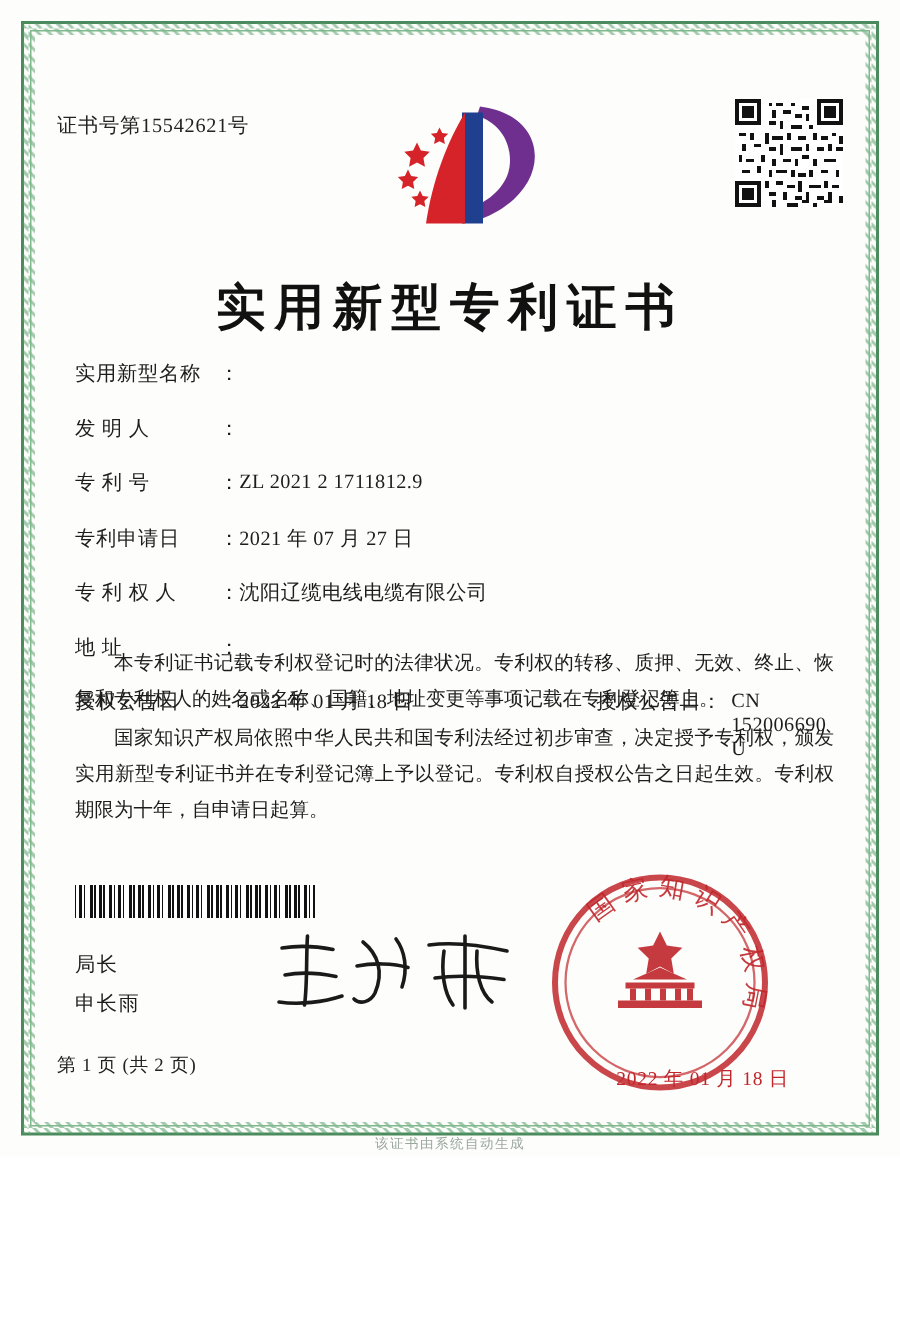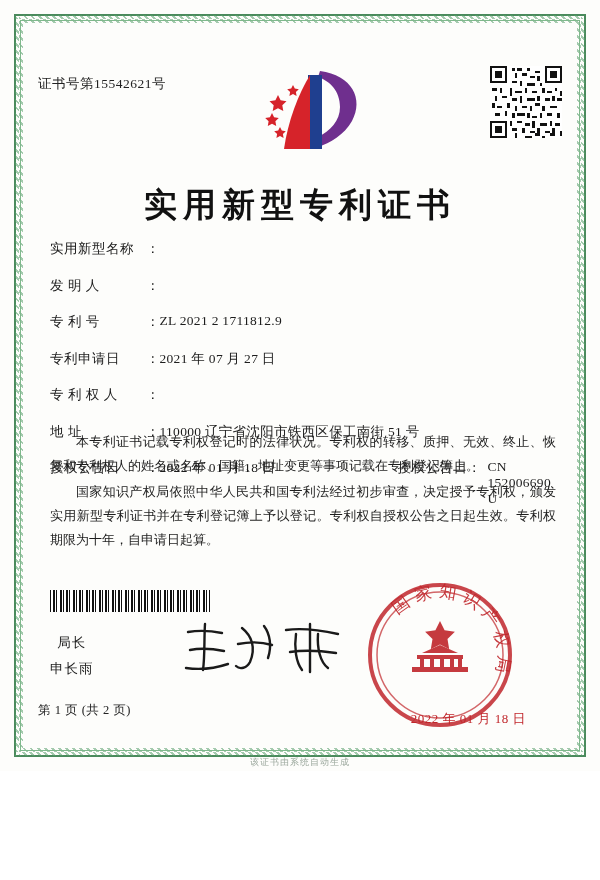--- a/index.html
+++ b/index.html
@@ -176,21 +176,20 @@
   }
 
   .signature-block {
     position: absolute;
     left: 12px;
     top: 600px;
     font-size: 13.5px;
     line-height: 1.9;
     color: #1d1d1d;
     letter-spacing: 1px;
-    text-align: center;
   }
   .handwriting {
     position: absolute;
     left: 140px;
     top: 588px;
     width: 180px;
     height: 60px;
   }
 
   
@@ -366,25 +365,25 @@
         <span class="field-value">ZL 2021 2 1711812.9</span>
       </div>
       <div class="field-row">
         <span class="field-label">专利申请日</span>
         <span class="field-colon">：</span>
         <span class="field-value">2021 年 07 月 27 日</span>
       </div>
       <div class="field-row">
         <span class="field-label">专 利 权 人</span>
         <span class="field-colon">：</span>
+        <span class="field-value">沈阳辽缆电线电缆有限公司</span>
       </div>
       <div class="field-row">
         <span class="field-label">地 址</span>
         <span class="field-colon">：</span>
-        <span class="field-value">110000 辽宁省沈阳市铁西区保工南街 51 号</span>
       </div>
       <div class="field-row split">
         <span class="field-label">授权公告日</span>
         <span class="field-colon">：</span>
         <span class="field-value">2022 年 01 月 18 日</span>
         <span class="sub-label">授权公告日：</span>
         <span class="sub-value">CN 152006690 U</span>
       </div>
     </div>
 

